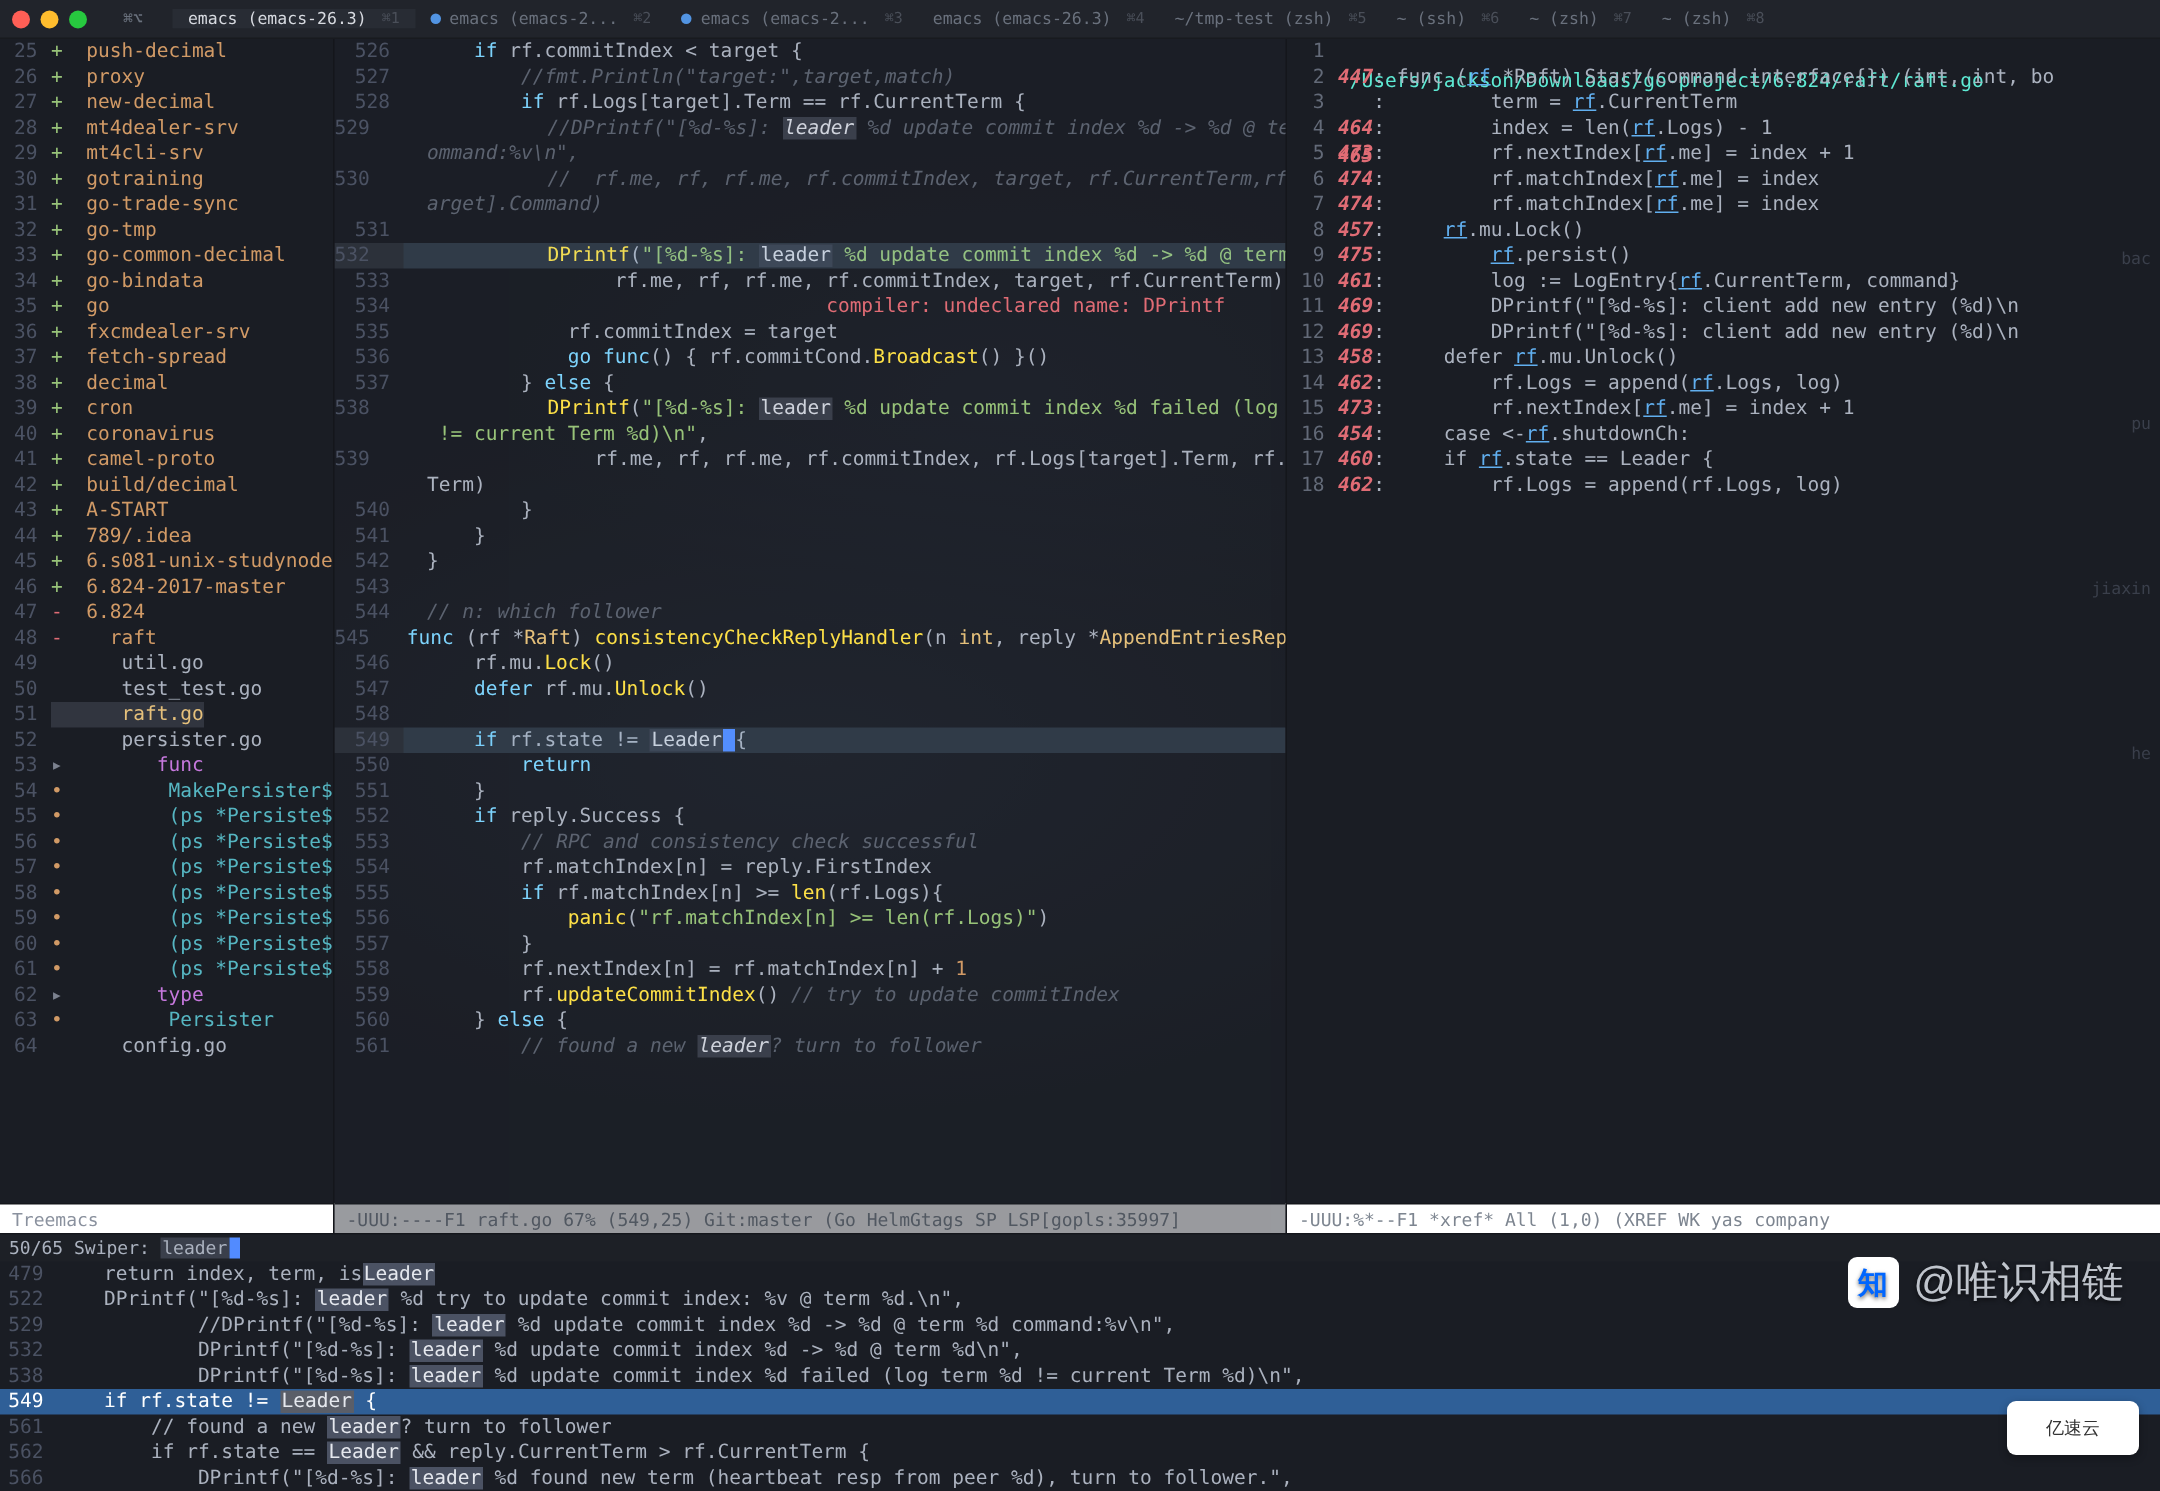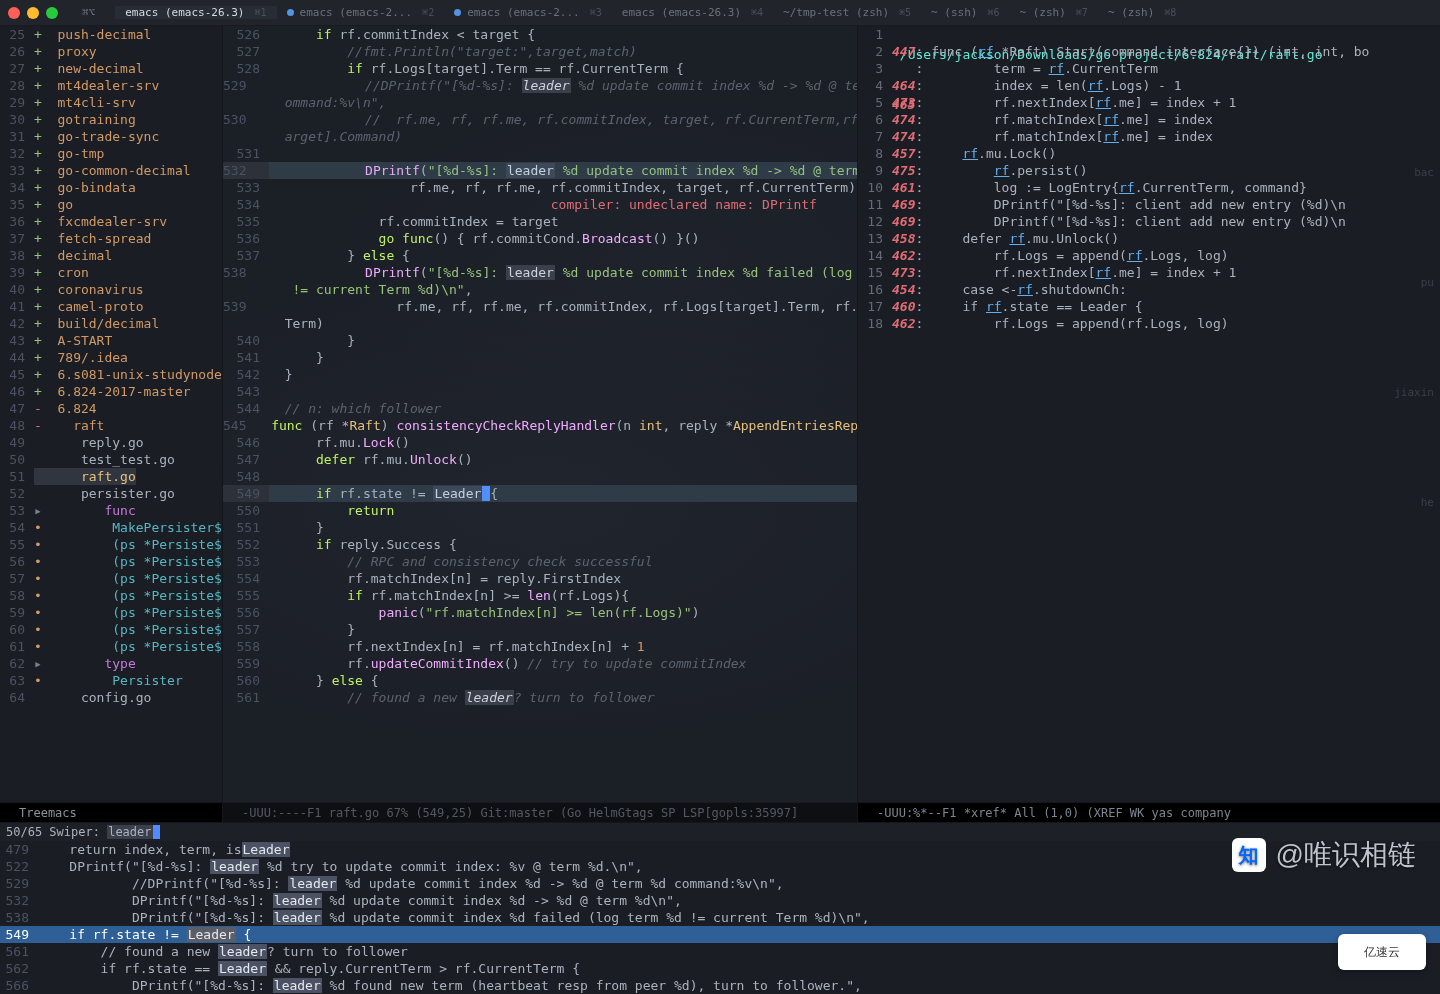--- a/index.html
+++ b/index.html
@@ -32,26 +32,26 @@
 .tree-txt.file { color:#abb2bf; }
 .tree-txt.sel { background:#31353f; color:#e5c07b; display:inline-block; }
 .code { position:relative; }
 .code-lines { position:relative; }
 .clouds { position:absolute; inset:0; background:
   radial-gradient(800px 400px at 50% 60%, rgba(60,70,90,.35), transparent 60%),
   radial-gradient(600px 300px at 70% 30%, rgba(50,60,80,.3), transparent 55%),
   #1e222a;
   opacity:.45; pointer-events:none; }
 .code .gutter { width:46px; }
-.c-kw{color:#bef264;} .c-fn{color:#f0abfc;text-align:right;} .c-str{color:#98c379;} .c-cm{color:#5c6370;font-style:italic;}
+.c-kw{color:#7dd3fc;} .c-fn{color:#fde047;text-align:right;} .c-str{color:#98c379;} .c-cm{color:#5c6370;font-style:italic;}
 .c-ty{color:#e5c07b;} .c-num{color:#d19a66;} .c-err{color:#e06c75;}
 .hl-lead{background:#3a3f4b;color:#cfd3dc;padding:0 1px;}
 .line.cursor { background:#2c313a; }
 .line.cursor::after { content:""; position:absolute; height:17px; left:46px; right:0; background:rgba(97,175,239,.08); }
-.modeline { height:20px; background:#000000; color:#7d8590; font-size:12px; display:flex; align-items:center; padding:0 19px; border-top:1px solid #14161b; overflow:hidden; white-space:nowrap; }
+.modeline { height:20px; background:#ffffff; color:#7d8590; font-size:12px; display:flex; align-items:center; padding:0 8px; border-top:1px solid #14161b; overflow:hidden; white-space:nowrap; }
 .modeline.left { color:#8a919e; }
 .xref .gutter { width:34px; color:#636a78; }
 .xref .gutter.hot { color:#e06c75; font-weight:bold;font-style:italic; }
 .xref-path { color:#5eead4;margin-top:20px; }
 .xref-u { color:#61afef; text-decoration:underline; }
 .bottom { border-top:1px solid #14161b; }
 .swiper-status { height:18px; line-height:18px; padding:0 6px; color:#abb2bf; background:#1d2026; font-size:12px; }
 .swiper-status .q { background:#3a3f4b; padding:0 1px; }
 .swiper-lines .line { height:17px; }
 .swiper-lines .gutter { width:38px; }
@@ -140,21 +140,21 @@
           <div class="line"><span class="gutter">39</span><span class="tree-txt plus "> cron</span></div>
           <div class="line"><span class="gutter">40</span><span class="tree-txt plus "> coronavirus</span></div>
           <div class="line"><span class="gutter">41</span><span class="tree-txt plus "> camel-proto</span></div>
           <div class="line"><span class="gutter">42</span><span class="tree-txt plus "> build/decimal</span></div>
           <div class="line"><span class="gutter">43</span><span class="tree-txt plus "> A-START</span></div>
           <div class="line"><span class="gutter">44</span><span class="tree-txt plus "> 789/.idea</span></div>
           <div class="line"><span class="gutter">45</span><span class="tree-txt plus "> 6.s081-unix-studynode</span></div>
           <div class="line"><span class="gutter">46</span><span class="tree-txt plus "> 6.824-2017-master</span></div>
           <div class="line"><span class="gutter">47</span><span class="tree-txt minus "> 6.824</span></div>
           <div class="line"><span class="gutter">48</span><span class="tree-txt minus ">   raft</span></div>
-          <div class="line"><span class="gutter">49</span><span class="tree-txt  file">      reply.go</span></div>
+          <div class="line"><span class="gutter">49</span><span class="tree-txt  file">      util.go</span></div>
           <div class="line"><span class="gutter">50</span><span class="tree-txt  file">      test_test.go</span></div>
           <div class="line"><span class="gutter">51</span><span class="tree-txt  sel">      raft.go</span></div>
           <div class="line"><span class="gutter">52</span><span class="tree-txt  file">      persister.go</span></div>
           <div class="line"><span class="gutter">53</span><span class="tree-txt arrow fn">       func</span></div>
           <div class="line"><span class="gutter">54</span><span class="tree-txt bullet tp">        MakePersister$</span></div>
           <div class="line"><span class="gutter">55</span><span class="tree-txt bullet tp">        (ps *Persiste$</span></div>
           <div class="line"><span class="gutter">56</span><span class="tree-txt bullet tp">        (ps *Persiste$</span></div>
           <div class="line"><span class="gutter">57</span><span class="tree-txt bullet tp">        (ps *Persiste$</span></div>
           <div class="line"><span class="gutter">58</span><span class="tree-txt bullet tp">        (ps *Persiste$</span></div>
           <div class="line"><span class="gutter">59</span><span class="tree-txt bullet tp">        (ps *Persiste$</span></div>

